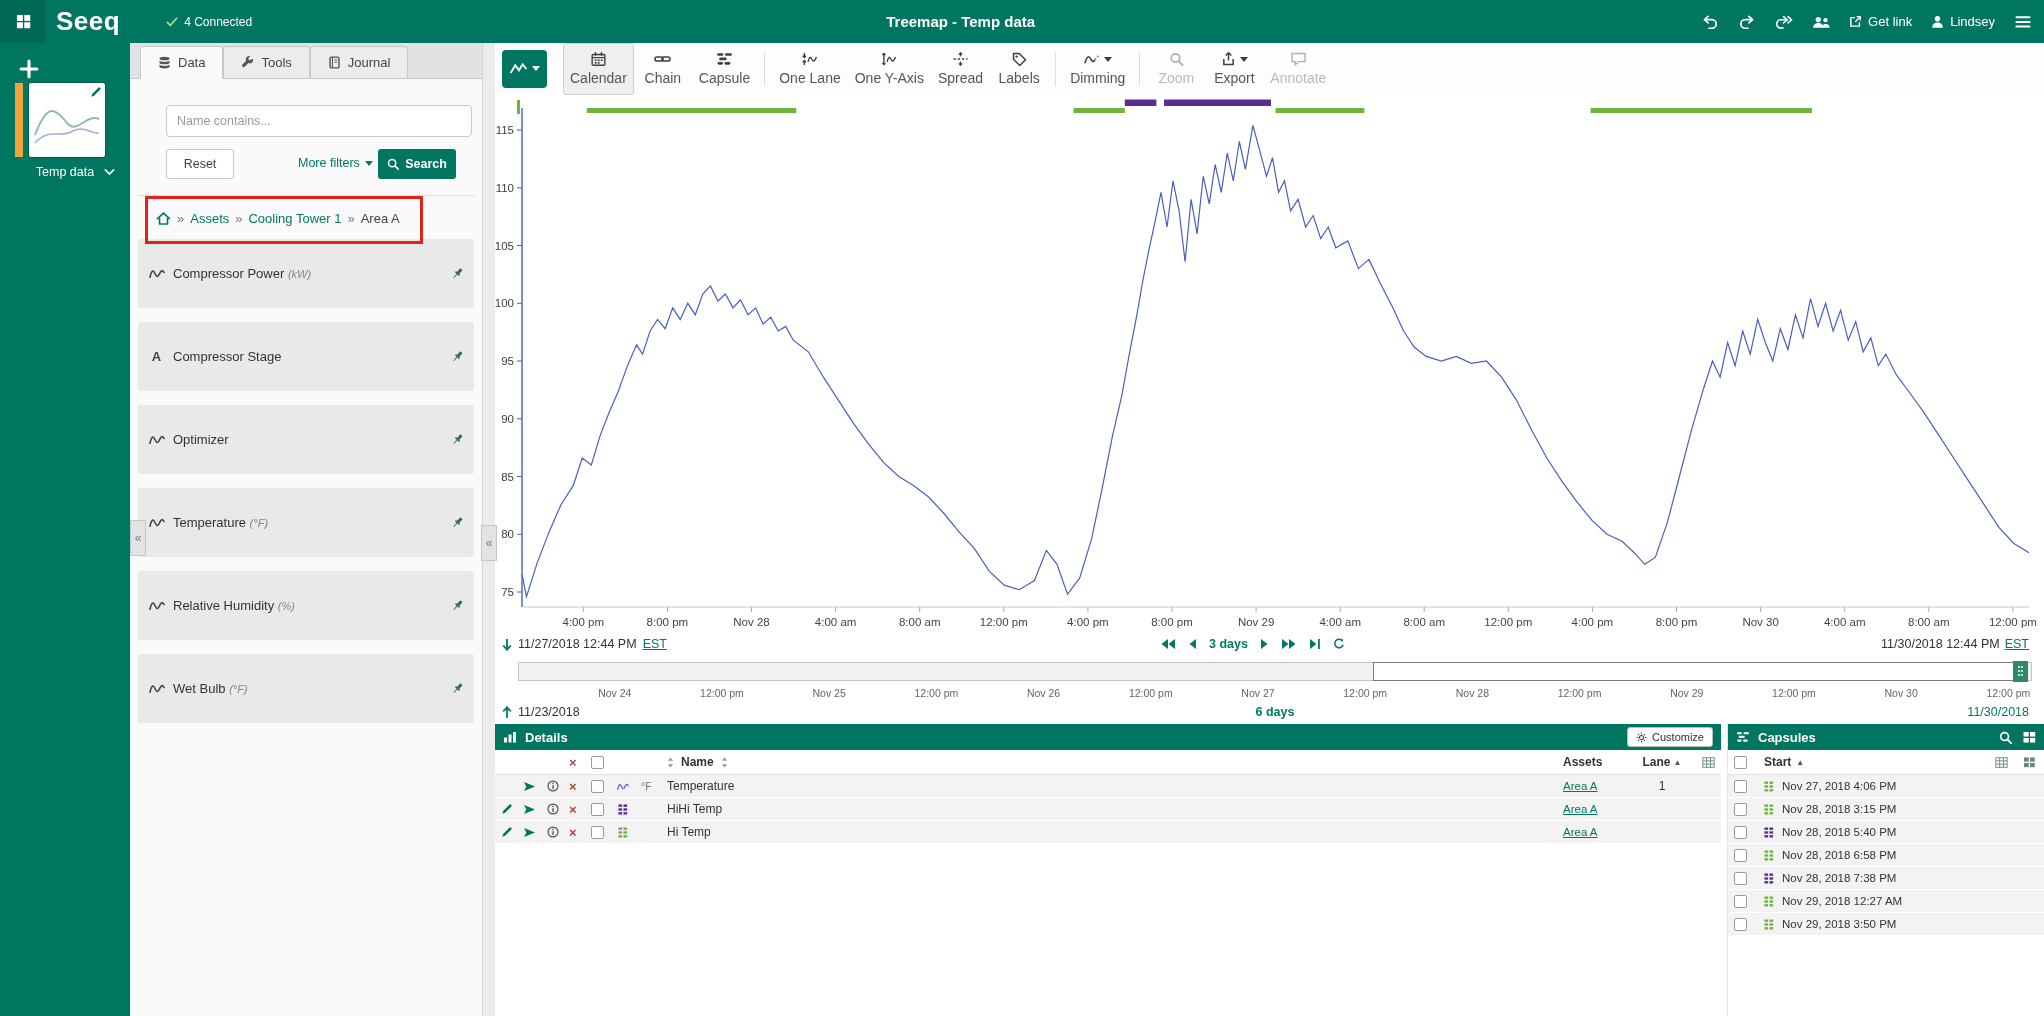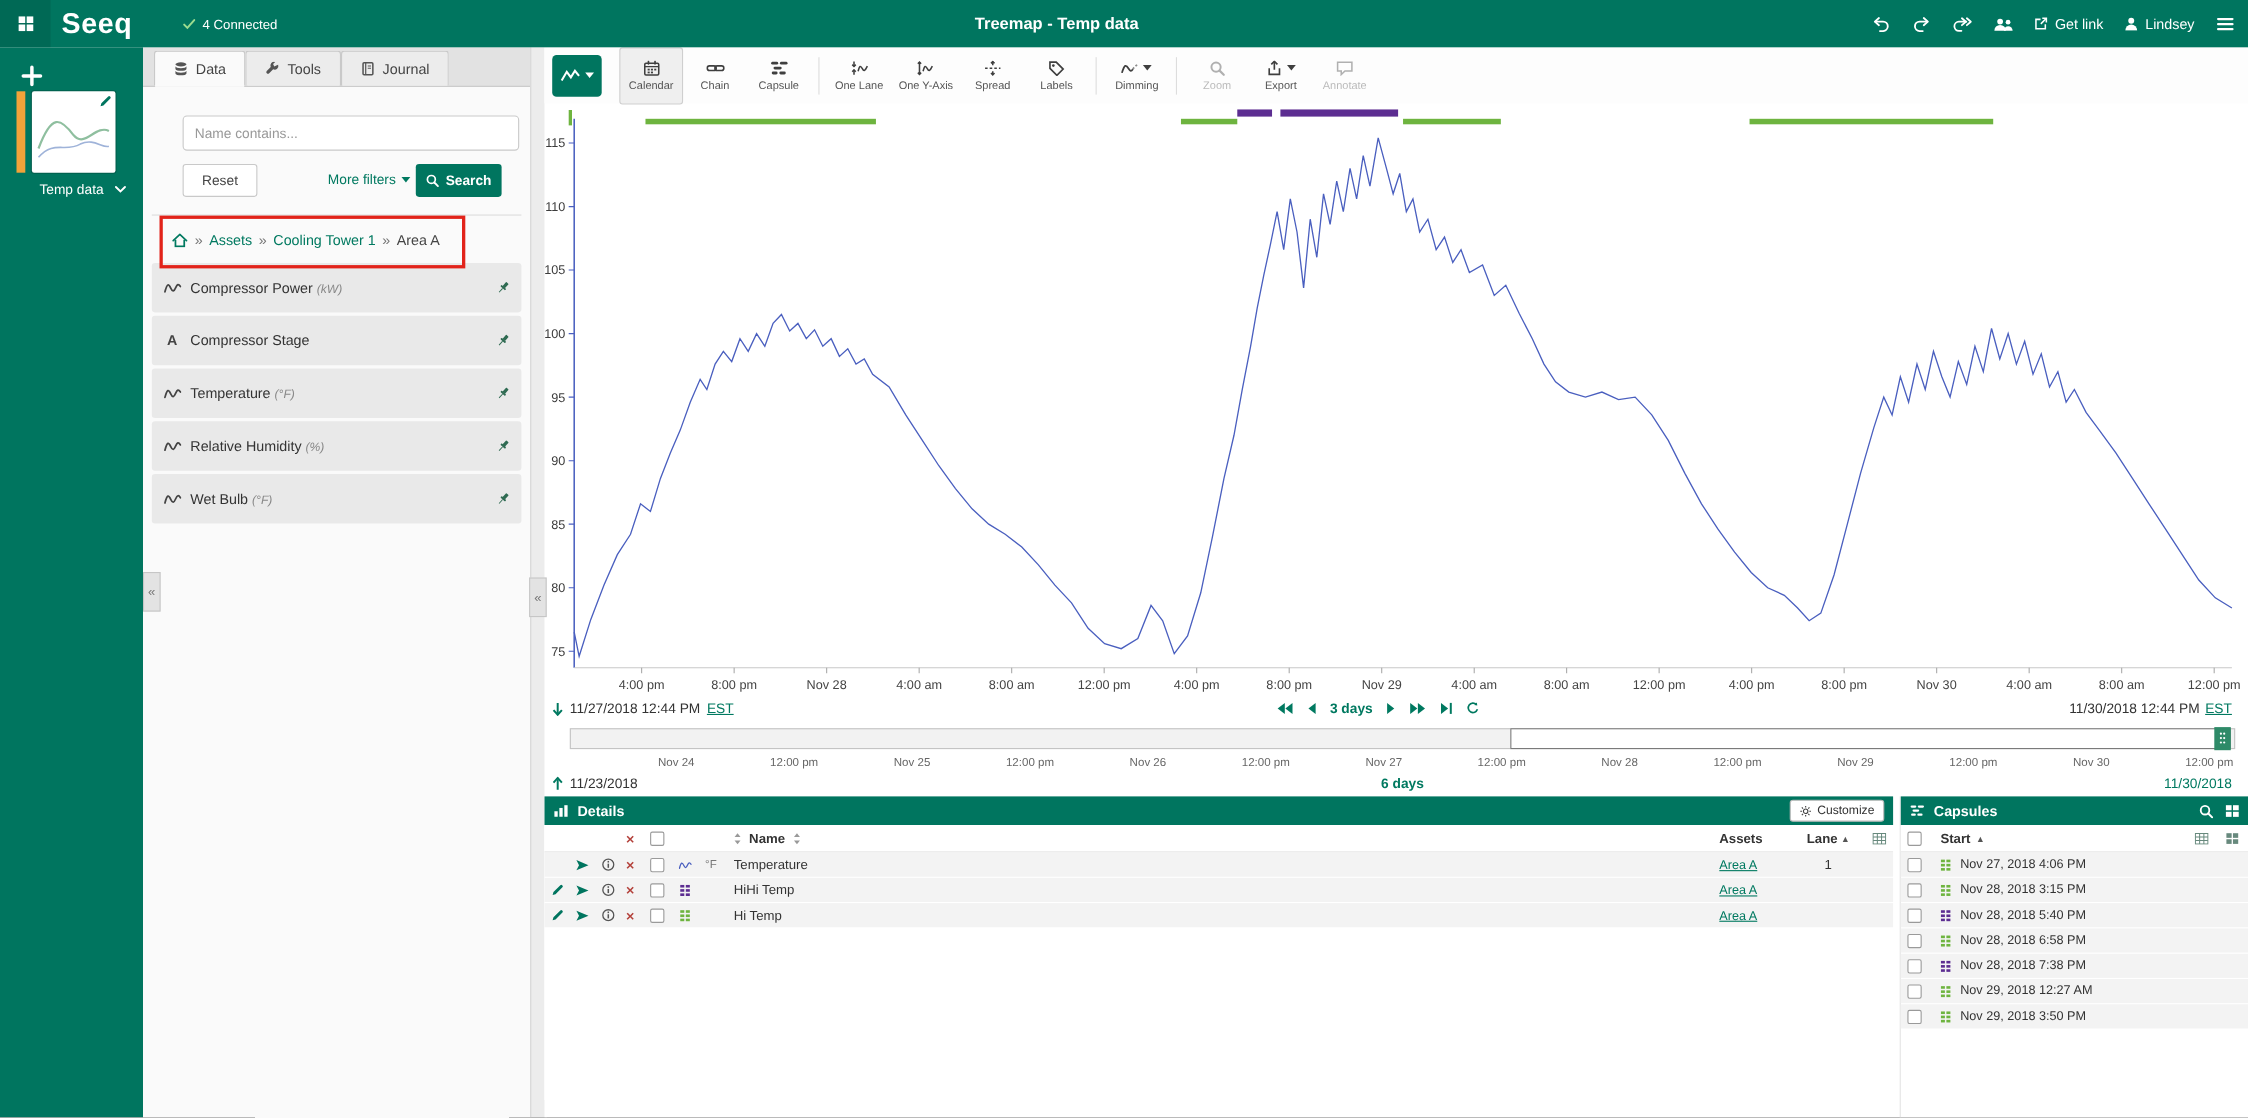--- a/index.html
+++ b/index.html
@@ -60,22 +60,22 @@
               justify-content:center;gap:6px;font-family:"Liberation Sans",sans-serif;cursor:pointer;}
   .search-btn svg{width:12px;height:12px;color:#fff;}
   .dp-divider{position:absolute;left:8px;right:8px;top:152px;height:1px;background:#DCDCDC;}
   .breadcrumb{position:absolute;left:26px;top:161px;height:28px;display:flex;align-items:center;gap:6px;
               font-size:13px;white-space:nowrap;}
   .bc-home svg{width:15px;height:13px;color:#007960;}
   .bc-sep{color:#777;}
   .bc-link{color:#007960;text-decoration:none;}
   .bc-cur{color:#444;}
   .sig-list{position:absolute;left:8px;right:8px;top:196px;}
-  .sig-item{height:45px;margin-bottom:3px;background:#E9E9E9;border-radius:3px;display:flex;align-items:center;
-            padding:0 10px;cursor:pointer;}
+  .sig-item{height:45px;margin-bottom:14px;background:#E9E9E9;border-radius:3px;display:flex;align-items:center;
+            padding:12px 10px;cursor:pointer;}
   .sig-ic{display:flex;width:17px;justify-content:center;}
   .sig-ic svg{width:16px;height:11px;color:#444;}
   .strA{font-size:13px;font-weight:bold;color:#444;font-style:normal;}
   .sig-name{margin-left:8px;font-size:13px;color:#333;}
   .unit{font-style:italic;color:#888;font-size:11px;}
   .sig-pin{margin-left:auto;display:flex;cursor:pointer;}
   .sig-pin svg{width:13px;height:13px;color:#2F6B52;}
   
   .splitter{position:absolute;top:43px;left:482px;width:13px;bottom:0;background:#ECECEC;
             border-left:1px solid #D5D5D5;border-right:1px solid #D5D5D5;cursor:col-resize;}
@@ -90,21 +90,21 @@
             padding-left:7px;background:#FDFDFD;}
   .view-btn{width:45px;height:38px;background:#00755F;border-radius:4px;color:#fff;display:flex;
             align-items:center;justify-content:center;gap:4px;margin-right:16px;cursor:pointer;}
   .view-btn svg{width:19px;height:13px;}
   .caret{width:0;height:0;border-left:4px solid transparent;border-right:4px solid transparent;
          border-top:5px solid currentColor;display:inline-block;}
   .tb-btn{display:flex;flex-direction:column;align-items:center;justify-content:center;min-width:44px;
           height:44px;padding:3px 6px;border-radius:3px;color:#3F3F3F;border:1px solid transparent;cursor:pointer;}
   .tb-btn .ic-row{display:flex;align-items:center;gap:3px;height:16px;}
   .tb-btn svg{width:17px;height:14px;}
-  .tb-label{font-size:10px;color:#555;margin-top:3px;white-space:nowrap;}
+  .tb-label{font-size:14px;color:#555;margin-top:3px;white-space:nowrap;}
   .tb-btn.selected{background:#EFEFEF;border:1px solid #CFCFCF;}
   .tb-btn.disabled{opacity:.4;cursor:default;}
   .tb-sep{width:1px;height:34px;background:#DDD;margin:0 7px;}
   
   .chart{position:absolute;top:51px;left:0;width:1549px;height:546px;}
   .chart text{font-family:"Liberation Sans",sans-serif;}
   
   .range-row{position:absolute;top:592px;left:7px;right:15px;height:24px;font-size:12.5px;color:#333;}
   .range-left{position:absolute;left:0;top:2px;display:flex;gap:6px;align-items:center;}
   .range-right{position:absolute;right:0;top:2px;display:flex;gap:5px;align-items:center;}
@@ -405,20 +405,37 @@
               </g>
             </svg>
           </span>
         </div>
         <div class="sig-item">
           <span class="sig-ic">
             <svg viewBox="0 0 17 11">
               <path d="M1 9.5 C3.2 1, 4.6 1.6, 6.6 6 C8.4 9.8, 9.6 9.6, 11.4 5.4 C12.9 2, 14 1.4, 16 4.4" fill="none" stroke="currentColor" stroke-width="1.7" stroke-linecap="round"></path>
             </svg>
           </span>
+          <span class="sig-name">Optimizer</span>
+          <span class="sig-pin">
+            <svg viewBox="0 0 14 14">
+              <g transform="rotate(42 7 7)" fill="currentColor">
+                <rect x="5.4" y="0.8" width="3.2" height="5.6" rx="0.6"></rect>
+                <rect x="3.9" y="6" width="6.2" height="1.9" rx="0.9"></rect>
+                <rect x="6.55" y="7.9" width="0.9" height="5.2"></rect>
+              </g>
+            </svg>
+          </span>
+        </div>
+        <div class="sig-item">
+          <span class="sig-ic">
+            <svg viewBox="0 0 17 11">
+              <path d="M1 9.5 C3.2 1, 4.6 1.6, 6.6 6 C8.4 9.8, 9.6 9.6, 11.4 5.4 C12.9 2, 14 1.4, 16 4.4" fill="none" stroke="currentColor" stroke-width="1.7" stroke-linecap="round"></path>
+            </svg>
+          </span>
           <span class="sig-name">Temperature <i class="unit">(°F)</i></span>
           <span class="sig-pin">
             <svg viewBox="0 0 14 14">
               <g transform="rotate(42 7 7)" fill="currentColor">
                 <rect x="5.4" y="0.8" width="3.2" height="5.6" rx="0.6"></rect>
                 <rect x="3.9" y="6" width="6.2" height="1.9" rx="0.9"></rect>
                 <rect x="6.55" y="7.9" width="0.9" height="5.2"></rect>
               </g>
             </svg>
           </span>

